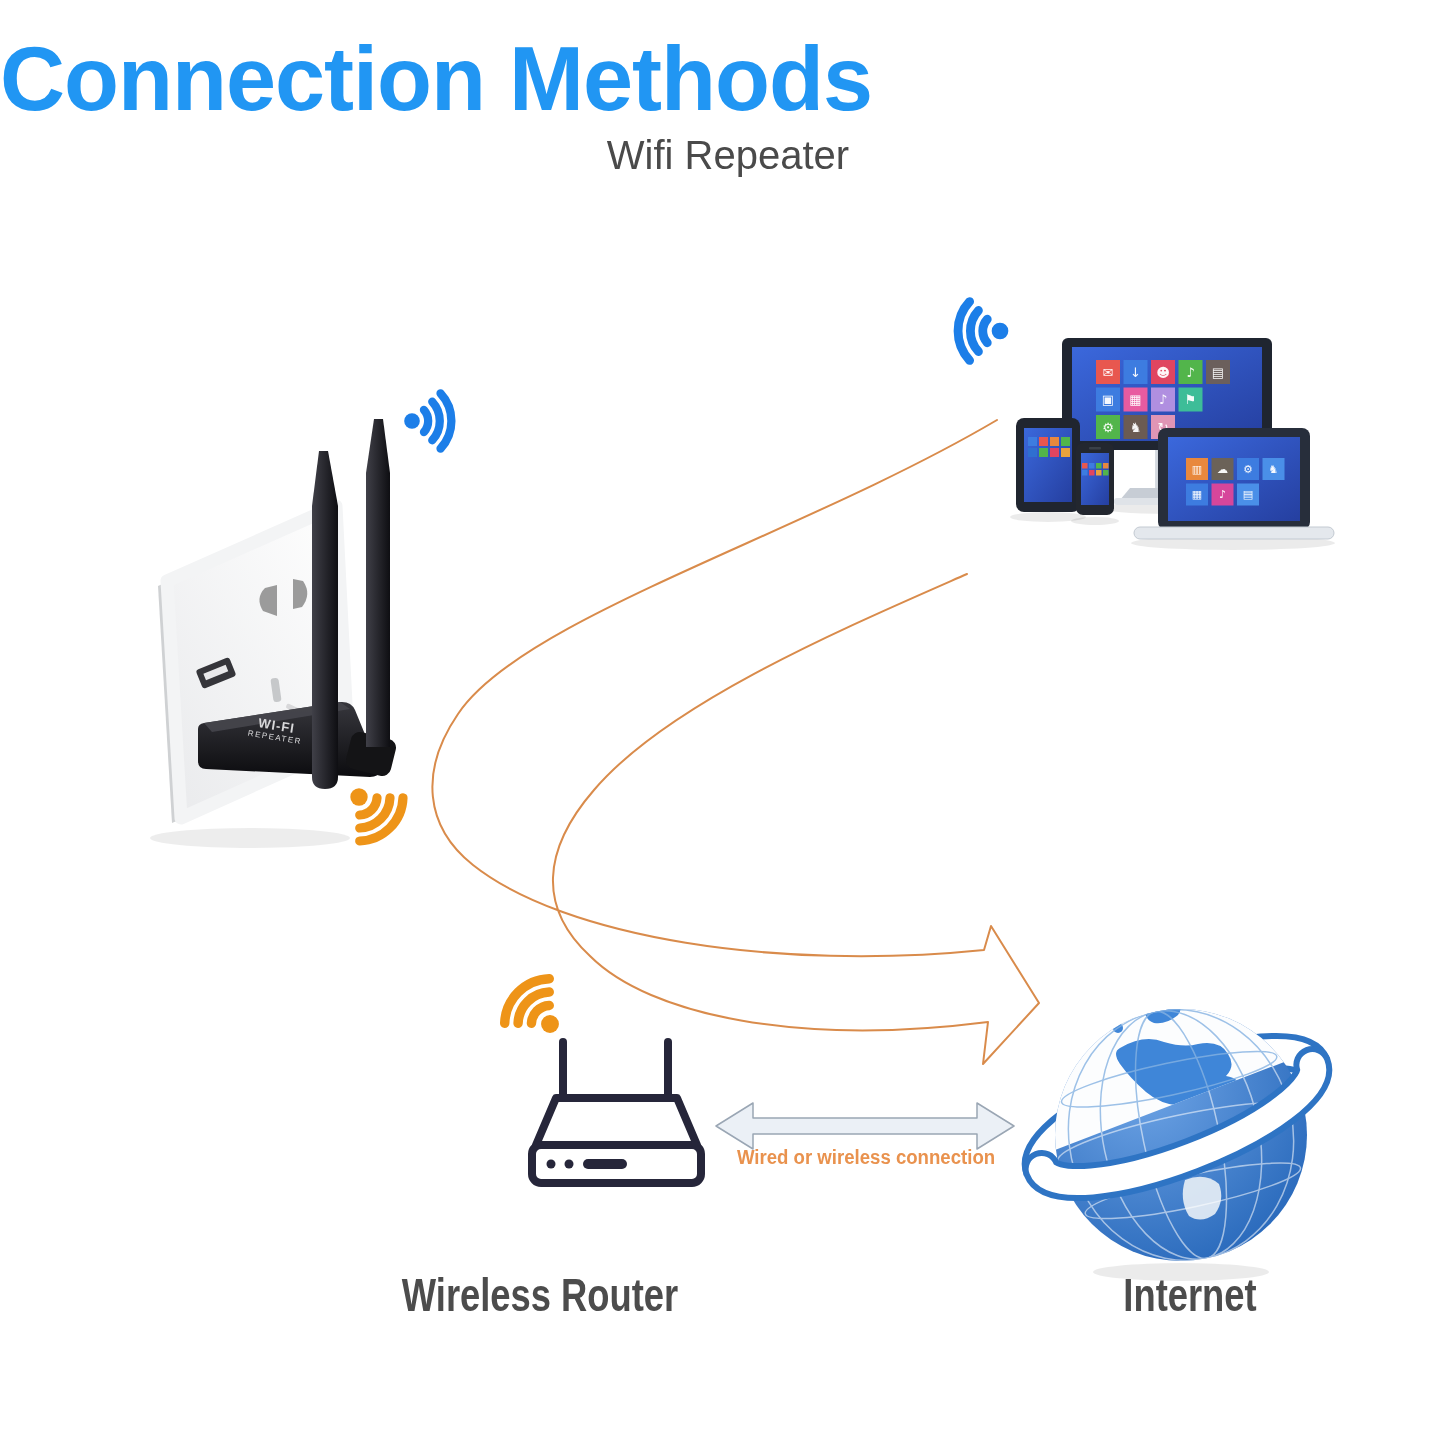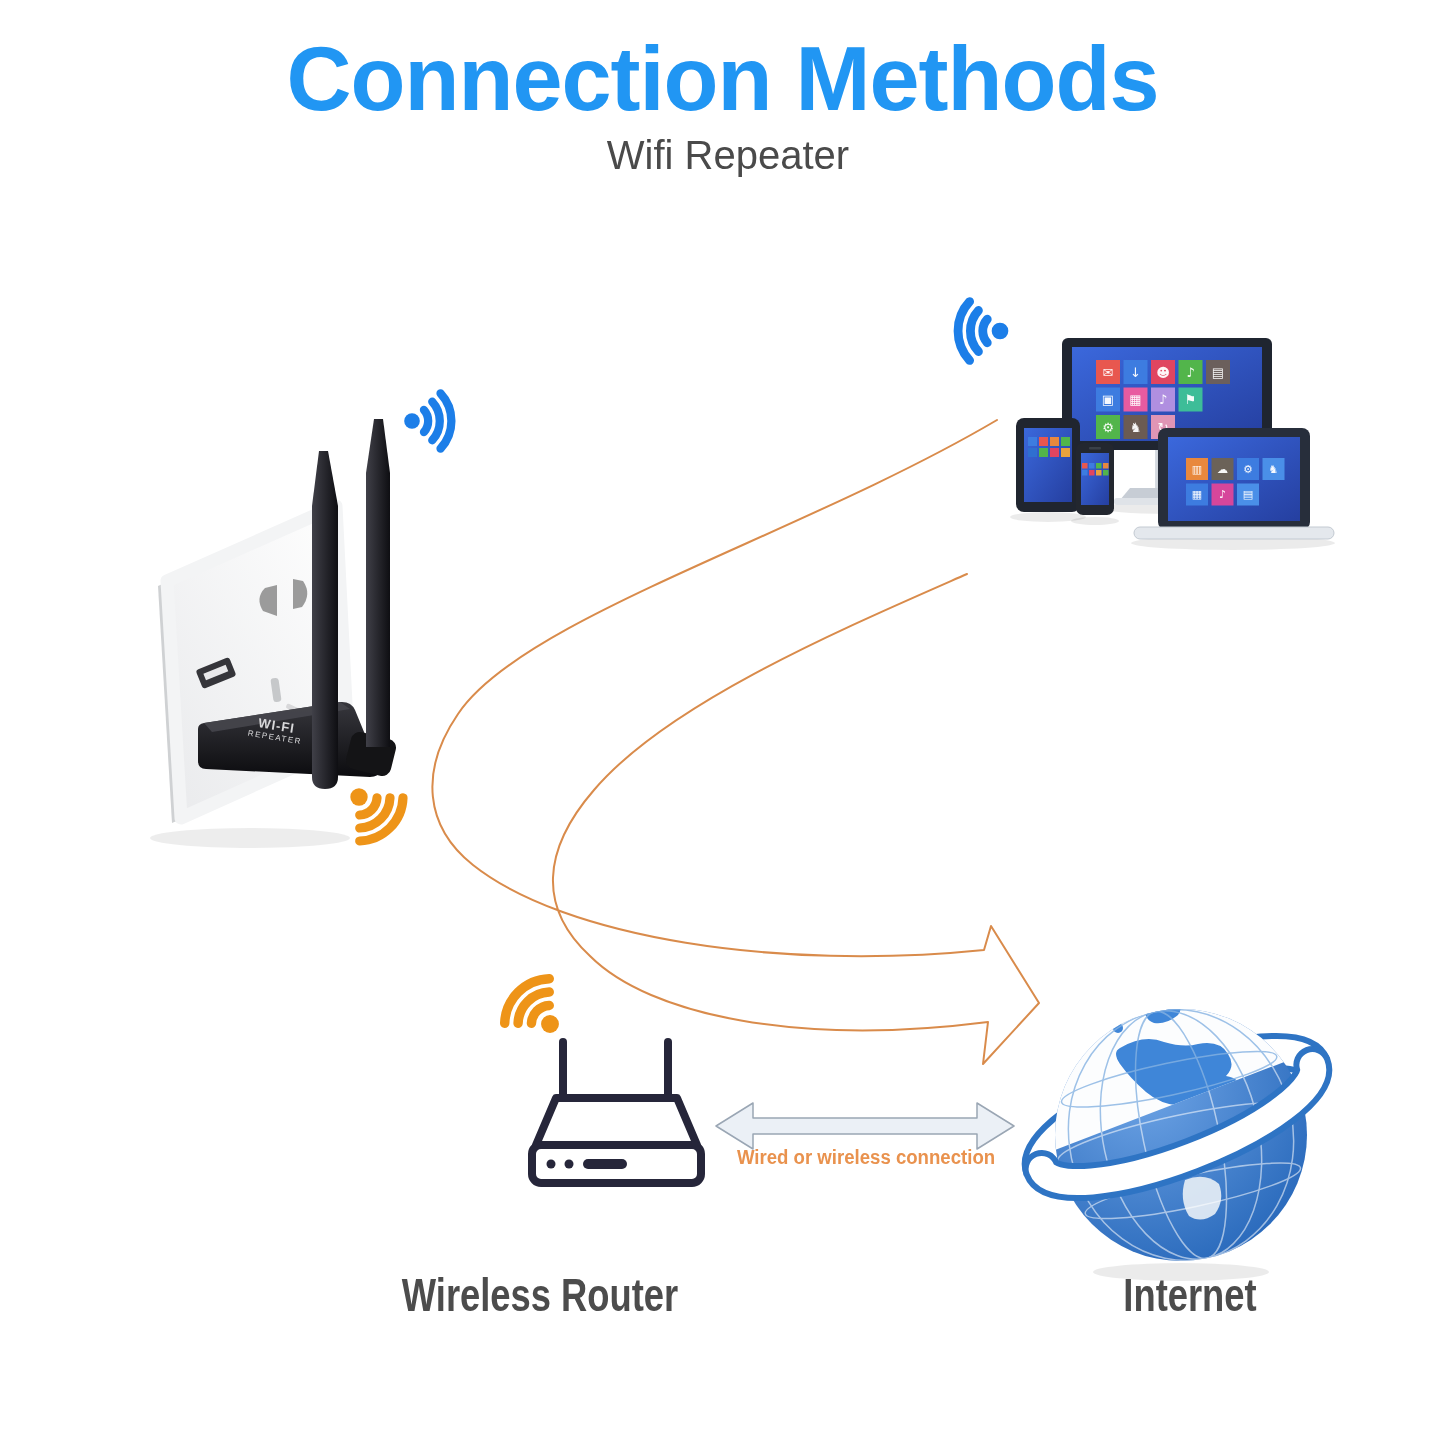--- a/index.html
+++ b/index.html
@@ -1,18 +1,18 @@
 <!DOCTYPE html>
 <html style="--title-blue: #2196F3; --subtitle-gray: #4A4A4A; --label-gray: #4C4C4C; --connection-orange: #E9924E; --wifi-blue: #1C7EE8; --wifi-orange: #EE9418; --sweep-orange: #D98B4B; --router-outline: #26263A; --screen-blue: #2B52C4; --globe-blue: #2E74C4;"><head>
 <meta charset="utf-8">
 <style>
   html,body{margin:0;padding:0;background:#ffffff;}
   .page{position:relative;width:1445px;height:1445px;background:#ffffff;overflow:hidden;
         font-family:"Liberation Sans",sans-serif;}
-  .title{position:absolute;top:28px;left:0;right:0;text-align:center;
+  .title{position:absolute;top:28px;left:0;right:0;text-align:left;
          font-size:90px;font-weight:bold;letter-spacing:-1px;color:var(--title-blue);}
   .subtitle{position:absolute;top:133px;left:0;right:0;text-align:center;
          font-size:40px;color:var(--subtitle-gray);padding-left:11px;}
   .diagram-svg{position:absolute;left:0;top:0;}
   .stick-label{position:absolute;left:234px;top:718px;width:84px;text-align:center;
          transform:rotate(9deg);color:#d8d8da;}
   .stick-label .l1{font-size:13px;font-weight:bold;letter-spacing:1px;}
   .stick-label .l2{font-size:8px;letter-spacing:1.5px;}
   .conn-label{position:absolute;left:866px;top:1146px;transform:translateX(-50%) scaleX(0.93);
          font-size:20px;font-weight:bold;color:var(--connection-orange);white-space:nowrap;}

